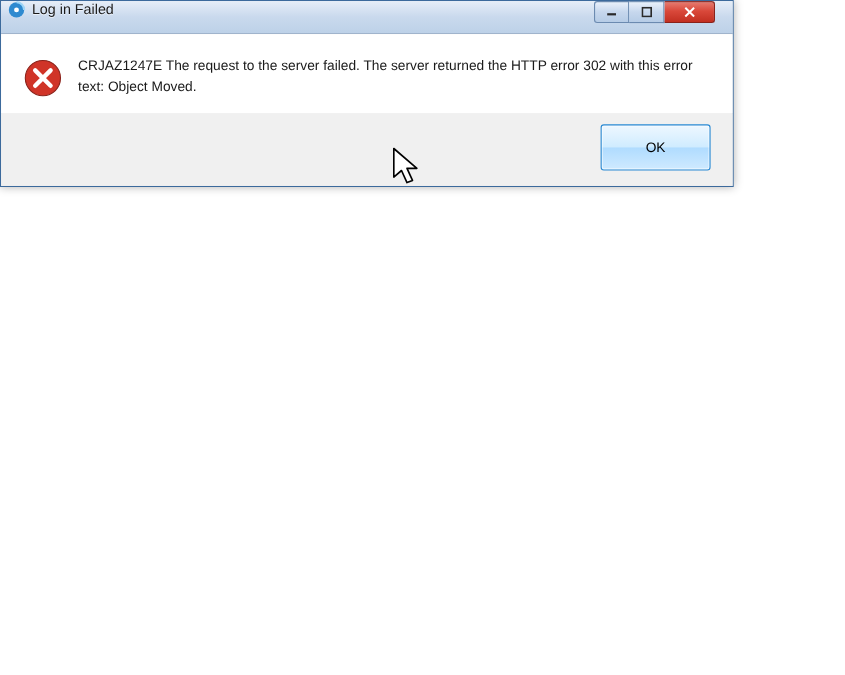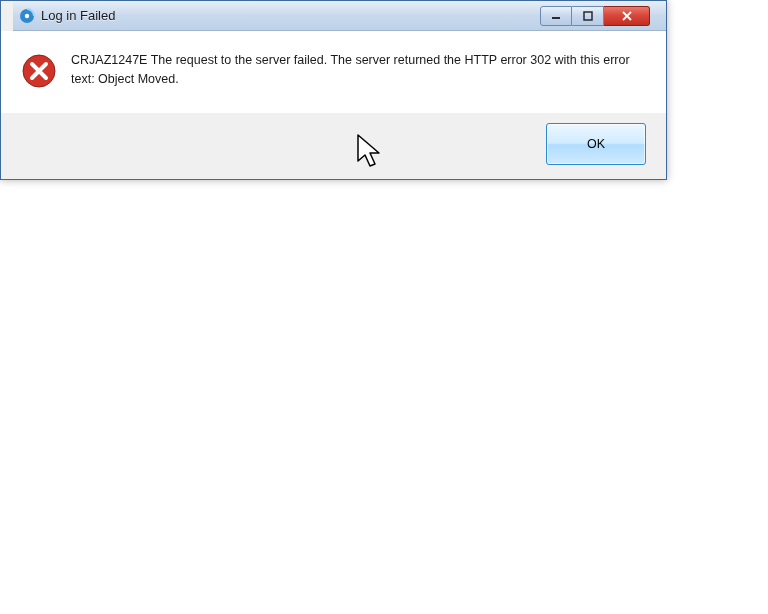--- a/index.html
+++ b/index.html
@@ -17,23 +17,22 @@
       width: 667px;
       border: 1px solid #3c6a9c;
       box-shadow: 0 0 8px rgba(0,0,0,0.3);
       background: #f0f0f0;
     }
     .titlebar {
       height: 30px;
       background: linear-gradient(to bottom, #e6eef8 0%, #c9d9ed 50%, #bdd1e8 100%);
       border-bottom: 1px solid #a0b4cc;
       display: flex;
-      align-items: center;
+      align-items: flex-start;
       padding: 0 16px 0 6px;
-      margin-left: 12px;
     }
     .app-icon {
       width: 16px;
       height: 16px;
       margin-right: 6px;
       flex: 0 0 auto;
       display: flex;
       align-items: center;
       justify-content: center;
     }
@@ -66,21 +65,21 @@
       color: #2a2a2a;
     }
     .win-close {
       width: 46px;
       background: linear-gradient(to bottom, #e67a6f 0%, #d9483a 45%, #c22f21 100%);
       color: #fff;
       border-color: #8a221a;
     }
     .dialog-body {
       background: #ffffff;
-      padding: 20px 20px 24px 20px;
+      padding: 20px 20px 14px 20px;
       display: flex;
       align-items: flex-start;
       gap: 14px;
     }
     .error-icon {
       flex: 0 0 auto;
       width: 36px;
       height: 36px;
       margin-top: 2px;
     }

